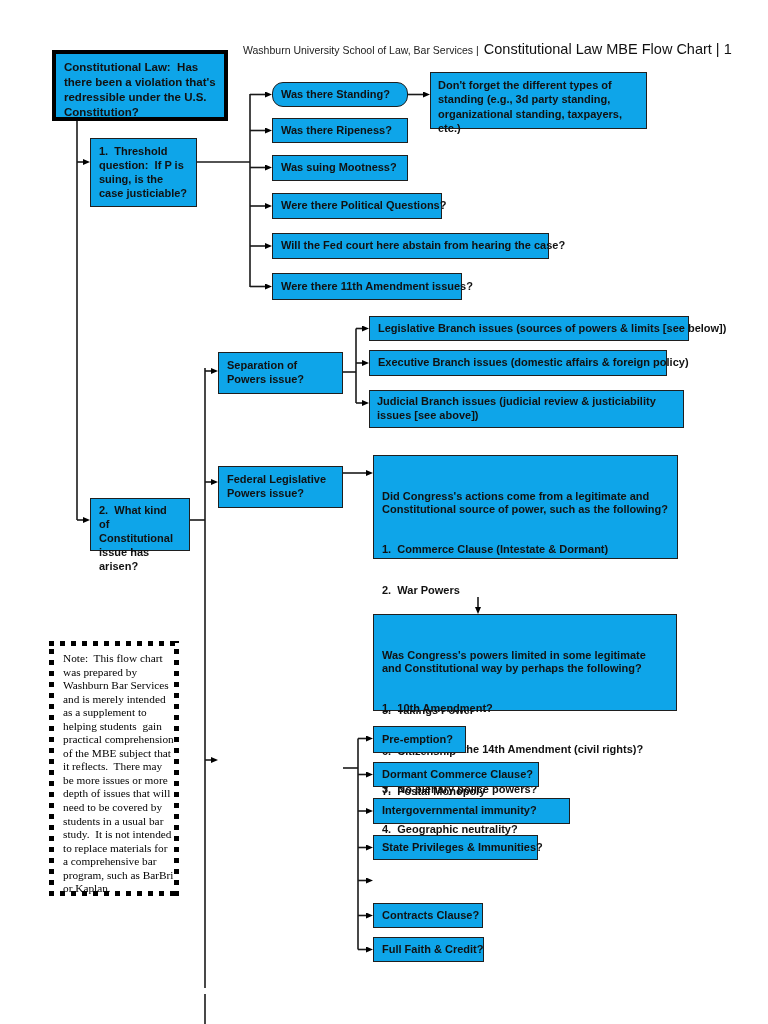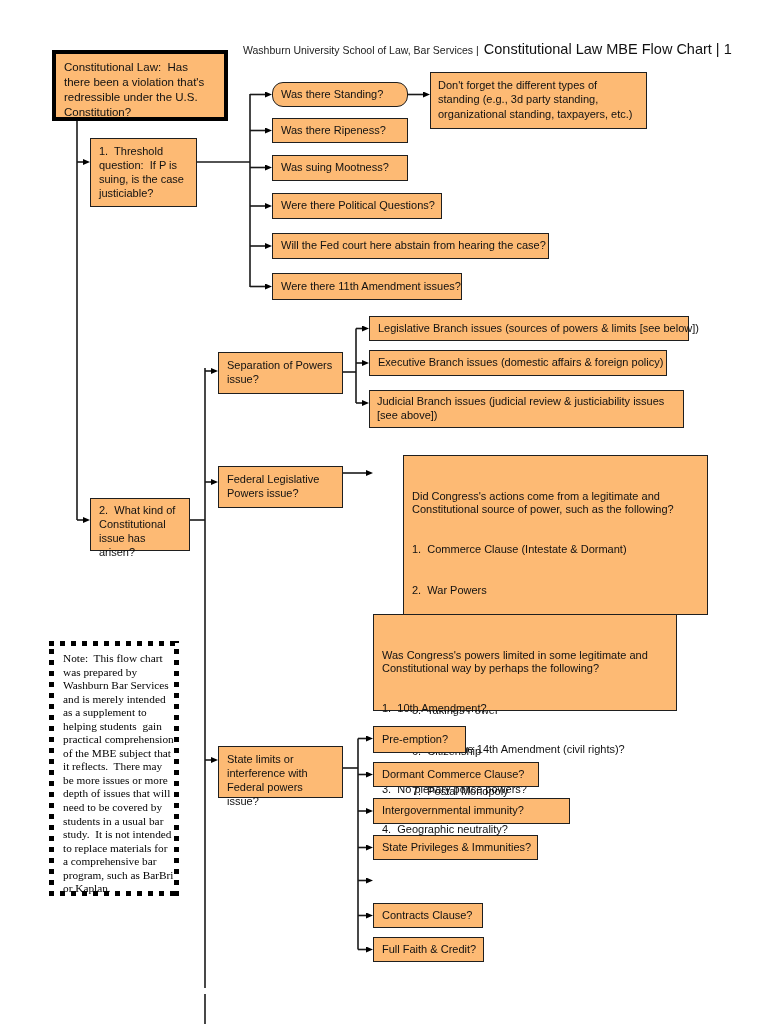--- a/index.html
+++ b/index.html
@@ -2,22 +2,22 @@
 <html><head>
 <meta charset="utf-8">
 <style>
   html,body{margin:0;padding:0;background:#fff;}
   .page{position:relative;width:768px;height:1024px;background:#ffffff;overflow:hidden;
         font-family:"Liberation Sans",sans-serif;color:#111;}
   .lines{position:absolute;left:0;top:0;}
   .header{position:absolute;left:243px;top:41px;display:flex;align-items:baseline;gap:5px;white-space:nowrap;}
   .header .small{font-size:10.5px;color:#222;}
   .header .big{font-size:14.5px;color:#111;}
-  .fbox{position:absolute;box-sizing:border-box;background:#fdba74;border:1.6px solid #1f1f1f;
-        font-size:11px;line-height:1.27;white-space:pre-wrap;padding:6px 6px 5px 8px;}
+  .fbox{position:absolute;box-sizing:border-box;background:#0ea5e9;border:1.6px solid #1f1f1f;
+        font-size:11px;line-height:1.27;white-space:pre-wrap;padding:6px 6px 5px 8px;font-weight:bold;}
   .thick{border:4px solid #000;font-size:11.5px;line-height:1.3;padding:6px 8px;}
   .c{display:flex;align-items:center;white-space:nowrap;padding:0 6px 0 8px;}
   .list{padding:7px 8px 5px 8px;line-height:1.22;}
   .list div{white-space:pre-wrap;}
   .note{position:absolute;box-sizing:border-box;left:49px;top:641px;width:130px;height:255px;
         font-family:"Liberation Serif",serif;font-size:11.3px;line-height:1.2;color:#000;
         padding:11px 5px 6px 14px;white-space:pre-wrap;
         background-image:
           repeating-linear-gradient(90deg,#000 0 5px,rgba(0,0,0,0) 5px 11px),
           repeating-linear-gradient(90deg,#000 0 5px,rgba(0,0,0,0) 5px 11px),
@@ -104,42 +104,41 @@
 
   <div class="fbox" style="left:430px;top:72px;width:217px;height:57px;padding:5px 7px;line-height:1.3;">Don't forget the different types of standing (e.g., 3d party standing, organizational standing, taxpayers, etc.)</div>
 
   <div class="fbox c" style="left:369px;top:316px;width:320px;height:25px;">Legislative Branch issues (sources of powers &amp; limits [see below])</div>
   <div class="fbox" style="left:218px;top:352px;width:125px;height:42px;">Separation of Powers issue?</div>
   <div class="fbox c" style="left:369px;top:350px;width:298px;height:26px;">Executive Branch issues (domestic affairs &amp; foreign policy)</div>
   <div class="fbox" style="left:369px;top:390px;width:315px;height:38px;padding:4px 7px;">Judicial Branch issues (judicial review &amp; justiciability issues [see above])</div>
 
   <div class="fbox" style="left:218px;top:466px;width:125px;height:42px;">Federal Legislative Powers issue?</div>
 
-  <div class="fbox list" style="left:373px;top:455px;width:305px;height:160px;margin-left:30px;">
+  <div class="fbox list" style="left:373px;top:455px;width:305px;height:104px;">
     <div>Did Congress's actions come from a legitimate and Constitutional source of power, such as the following?</div>
     <div>1.  Commerce Clause (Intestate &amp; Dormant)</div>
     <div>2.  War Powers</div>
     <div>3.  Tax and Spending Powers</div>
     <div>4.  Necessary and Proper Clause</div>
     <div>5.  Takings Power</div>
     <div>6.  Citizenship</div>
     <div>7.  Postal Monopoly</div>
   </div>
 
   <div class="fbox list" style="left:373px;top:614px;width:304px;height:97px;">
     <div>Was Congress's powers limited in some legitimate and Constitutional way by perhaps the following?</div>
     <div>1.  10th Amendment?</div>
     <div>2.  Section 5 of the 14th Amendment (civil rights)?</div>
     <div>3.  No plenary police powers?</div>
     <div>4.  Geographic neutrality?</div>
   </div>
 
   <div class="note">Note:  This flow chart was prepared by Washburn Bar Services and is merely intended as a supplement to helping students  gain practical comprehension of the MBE subject that it reflects.  There may be more issues or more depth of issues that will need to be covered by students in a usual bar study.  It is not intended to replace materials for a comprehensive bar program, such as BarBri or Kaplan.</div>
 
-  <div class="fbox" style="left:218px;top:746px;width:125px;height:52px;">State limits or interference with Federal powers issue?</div>
 
   <div class="fbox c" style="left:373px;top:726px;width:93px;height:27px;">Pre-emption?</div>
   <div class="fbox c" style="left:373px;top:762px;width:166px;height:25px;">Dormant Commerce Clause?</div>
   <div class="fbox c" style="left:373px;top:798px;width:197px;height:26px;">Intergovernmental immunity?</div>
   <div class="fbox c" style="left:373px;top:835px;width:165px;height:25px;">State Privileges &amp; Immunities?</div>
   <div class="fbox c" style="left:373px;top:903px;width:110px;height:25px;">Contracts Clause?</div>
   <div class="fbox c" style="left:373px;top:937px;width:111px;height:25px;">Full Faith &amp; Credit?</div>
 
 </div>
 

